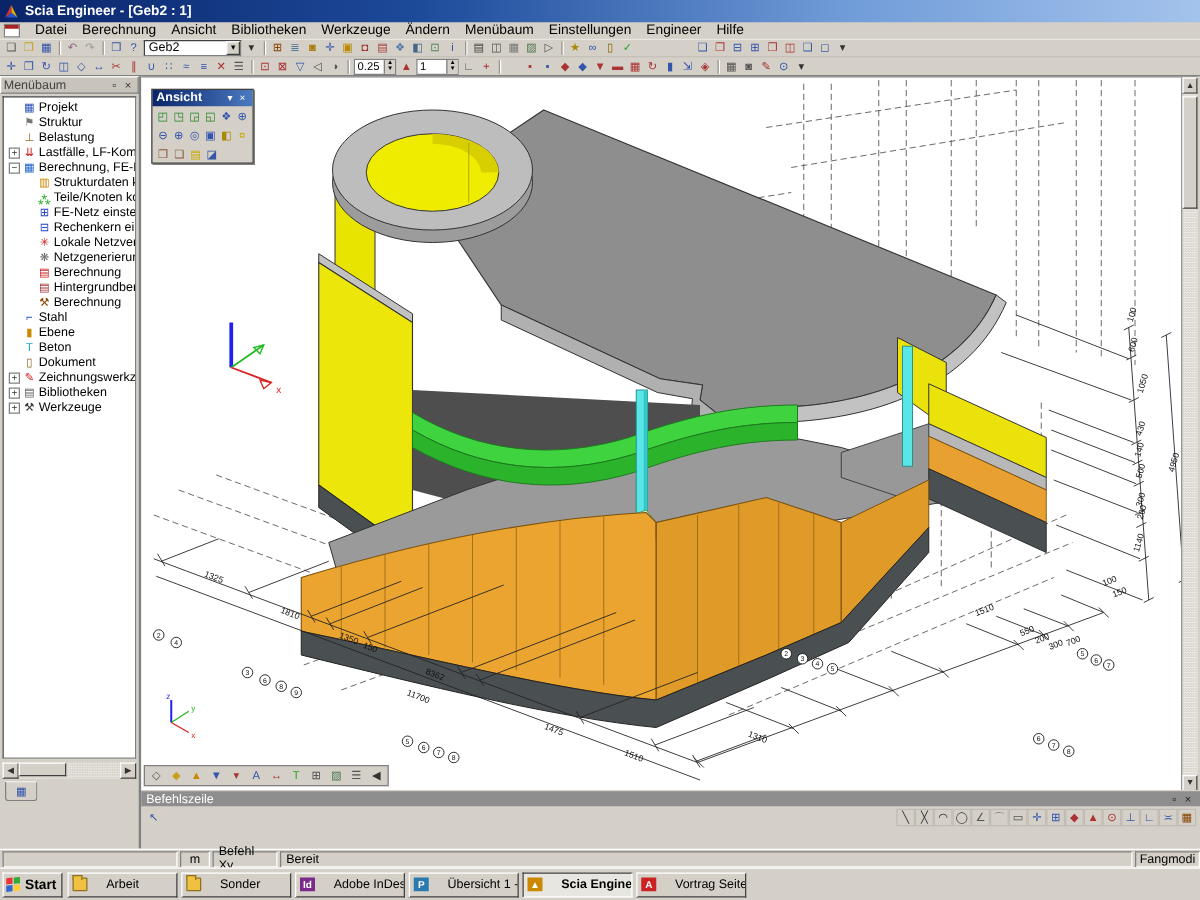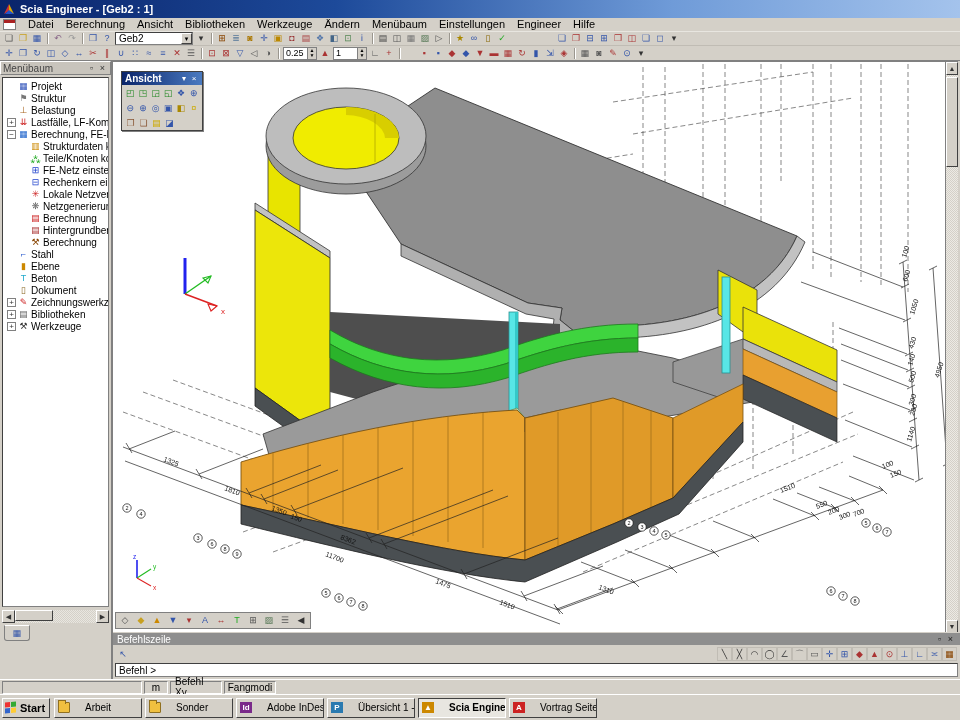--- a/index.html
+++ b/index.html
@@ -640,29 +640,27 @@
         <span class="tbtn" style="color: rgb(51, 85, 170);">⊞</span>
         <span class="tbtn" style="color: rgb(170, 51, 51);">◆</span>
         <span class="tbtn" style="color: rgb(170, 51, 51);">▲</span>
         <span class="tbtn" style="color: rgb(170, 51, 51);">⊙</span>
         <span class="tbtn" style="color: rgb(51, 85, 170);">⊥</span>
         <span class="tbtn" style="color: rgb(51, 85, 170);">∟</span>
         <span class="tbtn" style="color: rgb(51, 85, 170);">≍</span>
         <span class="tbtn" style="color: rgb(136, 68, 0);">▦</span>
       </div>
   </div>
-  <div id="cmd-input">
-    <span>Befehl &gt;</span>
-  </div>
 </div>
 
 <div id="statusbar">
   <span class="scell" style="width:140px"></span>
   <span class="scell" style="width:24px">m</span>
   <span class="scell" style="width:52px">Befehl Xy</span>
+  <span class="scell" style="flex:1; justify-content:flex-start">Bereit</span>
   <span class="scell" style="width:52px; overflow:hidden">Fangmodi</span>
 </div>
 
 <div id="taskbar">
   <div id="startbtn">
     <span class="winlogo">
       <i style="background:#e33">​</i>
         <i style="background:#3a3">​</i>
         <i style="background:#36c">​</i>
         <i style="background:#fc3">​</i>

